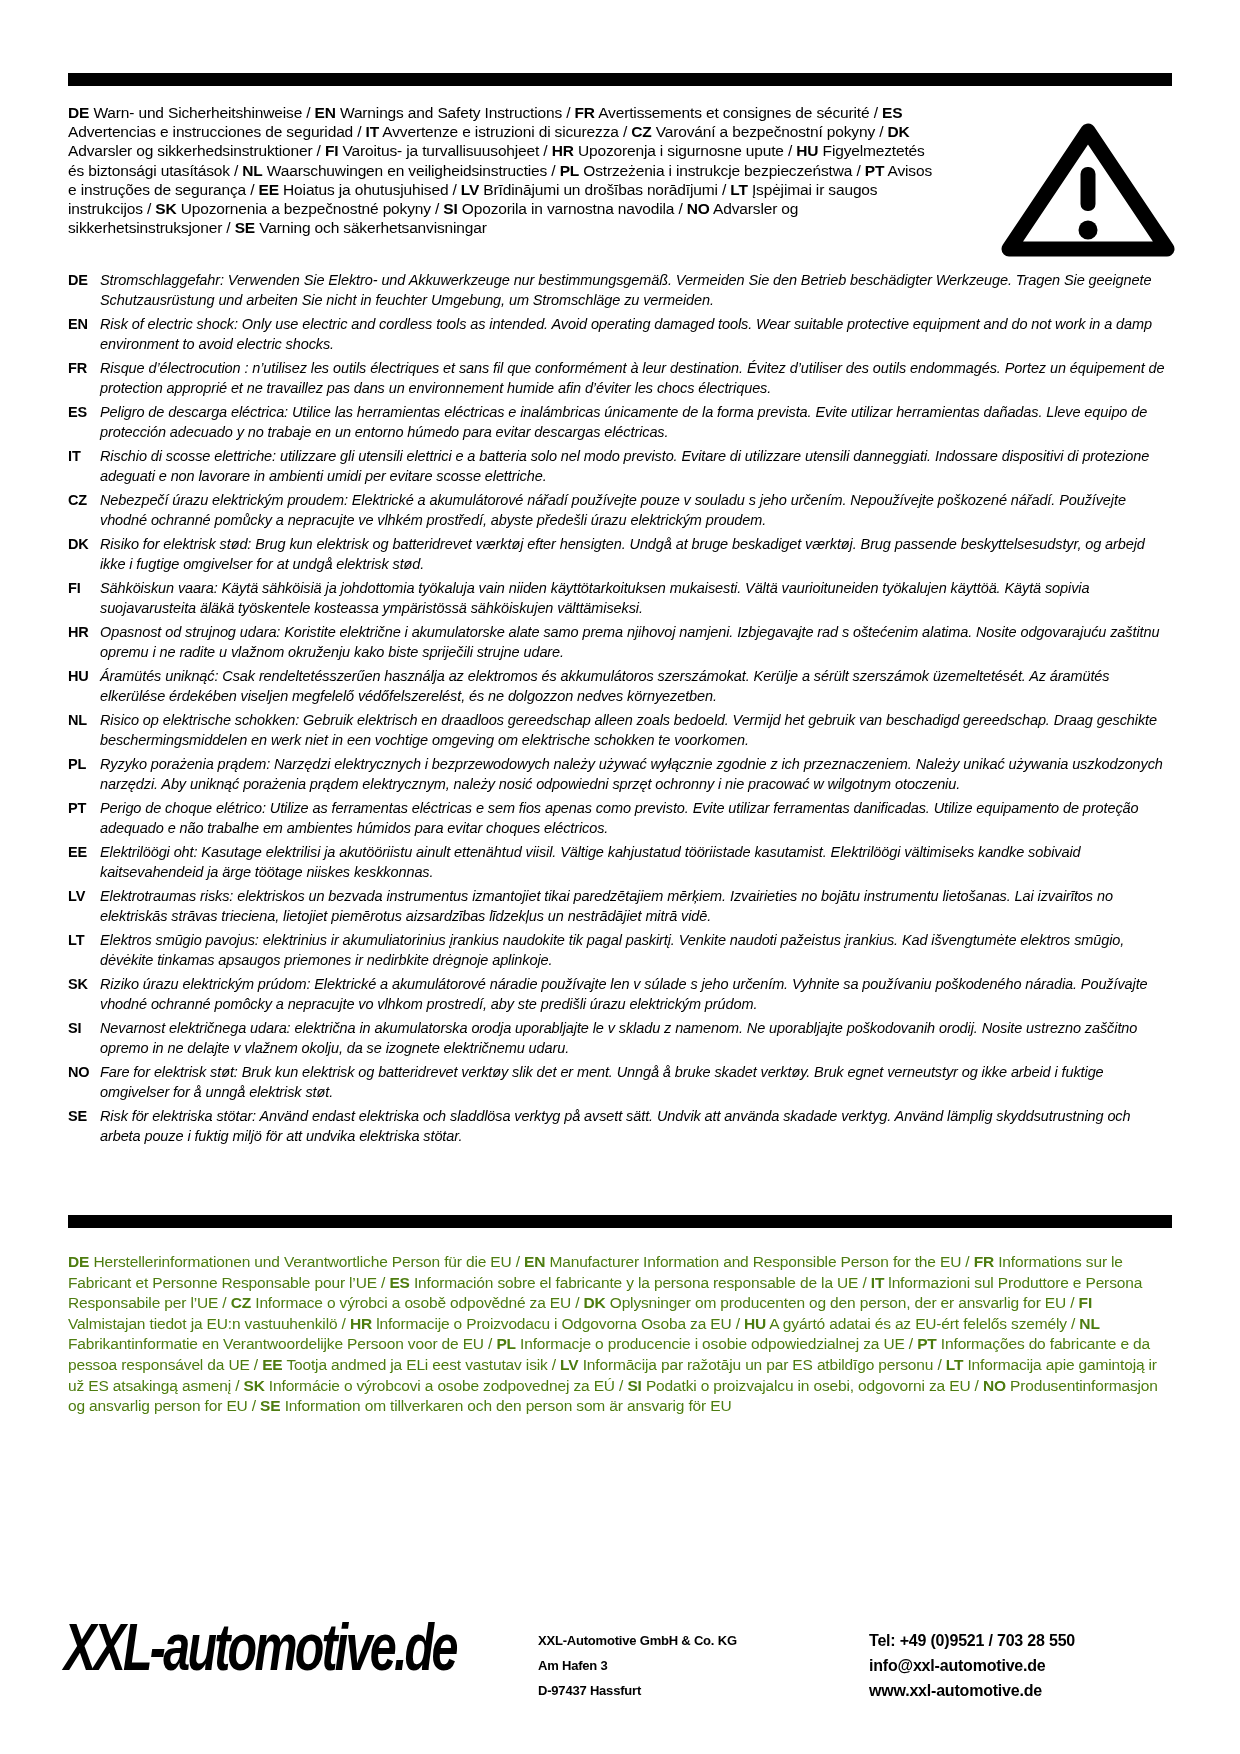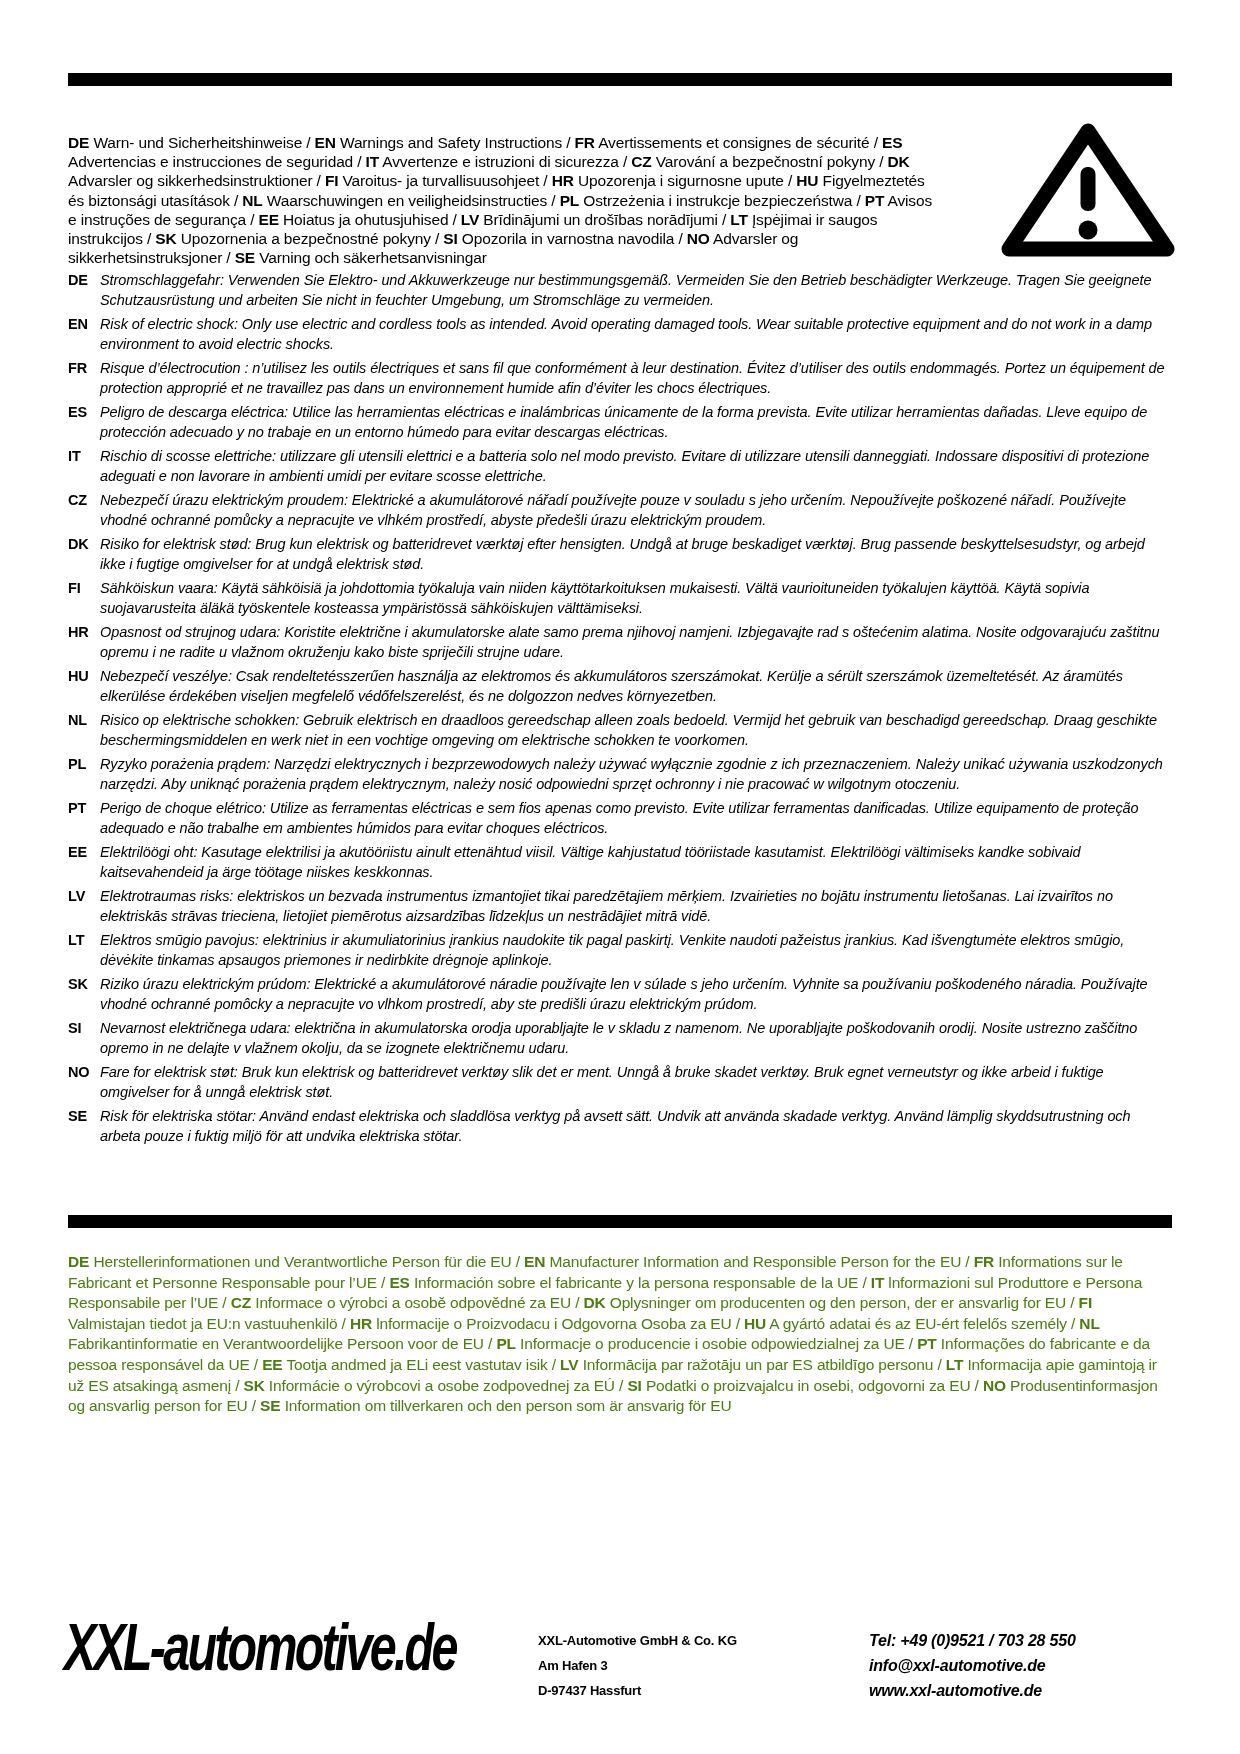--- a/index.html
+++ b/index.html
@@ -24,21 +24,20 @@
 
   .header-text {
     position: absolute;
     left: 68px;
     top: 103px;
     width: 868px;
     font-size: 15.5px;
     line-height: 19.2px;
     letter-spacing: -0.15px;
     color: #000;
-    margin-top: 30px;
   }
   .header-text b, .manufacturer b { font-weight: bold; }
 
   .warn-triangle {
     position: absolute;
     left: 998px;
     top: 120px;
     width: 180px;
     height: 142px;
   }
@@ -101,21 +100,20 @@
   }
   .contact-info {
     position: absolute;
     left: 869px;
     top: 1628px;
     font-size: 16px;
     font-weight: bold;
     line-height: 25px;
     letter-spacing: -0.2px;
     color: #000;
-    font-style: italic;
   }
 </style>
 </head>
 <body>
 
 <div class="page">
 
   <div class="rule" id="rule-top"></div>
 
   <div class="header-text"><b>DE</b> Warn- und Sicherheitshinweise / <b>EN</b> Warnings and Safety Instructions / <b>FR</b> Avertissements et consignes de sécurité / <b>ES</b> Advertencias e instrucciones de seguridad / <b>IT</b> Avvertenze e istruzioni di sicurezza / <b>CZ</b> Varování a bezpečnostní pokyny / <b>DK</b> Advarsler og sikkerhedsinstruktioner / <b>FI</b> Varoitus- ja turvallisuusohjeet / <b>HR</b> Upozorenja i sigurnosne upute / <b>HU</b> Figyelmeztetés és biztonsági utasítások / <b>NL</b> Waarschuwingen en veiligheidsinstructies / <b>PL</b> Ostrzeżenia i instrukcje bezpieczeństwa / <b>PT</b> Avisos e instruções de segurança / <b>EE</b> Hoiatus ja ohutusjuhised / <b>LV</b> Brīdinājumi un drošības norādījumi / <b>LT</b> Įspėjimai ir saugos instrukcijos / <b>SK</b> Upozornenia a bezpečnostné pokyny / <b>SI</b> Opozorila in varnostna navodila / <b>NO</b> Advarsler og sikkerhetsinstruksjoner / <b>SE</b> Varning och säkerhetsanvisningar</div>
@@ -158,21 +156,21 @@
     <div class="warning-row">
         <span class="code">FI</span>
         <span class="wtext">Sähköiskun vaara: Käytä sähköisiä ja johdottomia työkaluja vain niiden käyttötarkoituksen mukaisesti. Vältä vaurioituneiden työkalujen käyttöä. Käytä sopivia suojavarusteita äläkä työskentele kosteassa ympäristössä sähköiskujen välttämiseksi.</span>
       </div>
     <div class="warning-row">
         <span class="code">HR</span>
         <span class="wtext">Opasnost od strujnog udara: Koristite električne i akumulatorske alate samo prema njihovoj namjeni. Izbjegavajte rad s oštećenim alatima. Nosite odgovarajuću zaštitnu opremu i ne radite u vlažnom okruženju kako biste spriječili strujne udare.</span>
       </div>
     <div class="warning-row">
         <span class="code">HU</span>
-        <span class="wtext">Nebezpečí veszélye: Csak rendeltetésszerűen használja az elektromos és akkumulátoros szerszámokat. Kerülje a sérült szerszámok üzemeltetését. Az áramütés elkerülése érdekében viseljen megfelelő védőfelszerelést, és ne dolgozzon nedves környezetben.</span>
+        <span class="wtext">Áramütés uniknąć: Csak rendeltetésszerűen használja az elektromos és akkumulátoros szerszámokat. Kerülje a sérült szerszámok üzemeltetését. Az áramütés elkerülése érdekében viseljen megfelelő védőfelszerelést, és ne dolgozzon nedves környezetben.</span>
       </div>
     <div class="warning-row">
         <span class="code">NL</span>
         <span class="wtext">Risico op elektrische schokken: Gebruik elektrisch en draadloos gereedschap alleen zoals bedoeld. Vermijd het gebruik van beschadigd gereedschap. Draag geschikte beschermingsmiddelen en werk niet in een vochtige omgeving om elektrische schokken te voorkomen.</span>
       </div>
     <div class="warning-row">
         <span class="code">PL</span>
         <span class="wtext">Ryzyko porażenia prądem: Narzędzi elektrycznych i bezprzewodowych należy używać wyłącznie zgodnie z ich przeznaczeniem. Należy unikać używania uszkodzonych narzędzi. Aby uniknąć porażenia prądem elektrycznym, należy nosić odpowiedni sprzęt ochronny i nie pracować w wilgotnym otoczeniu.</span>
       </div>
     <div class="warning-row">

